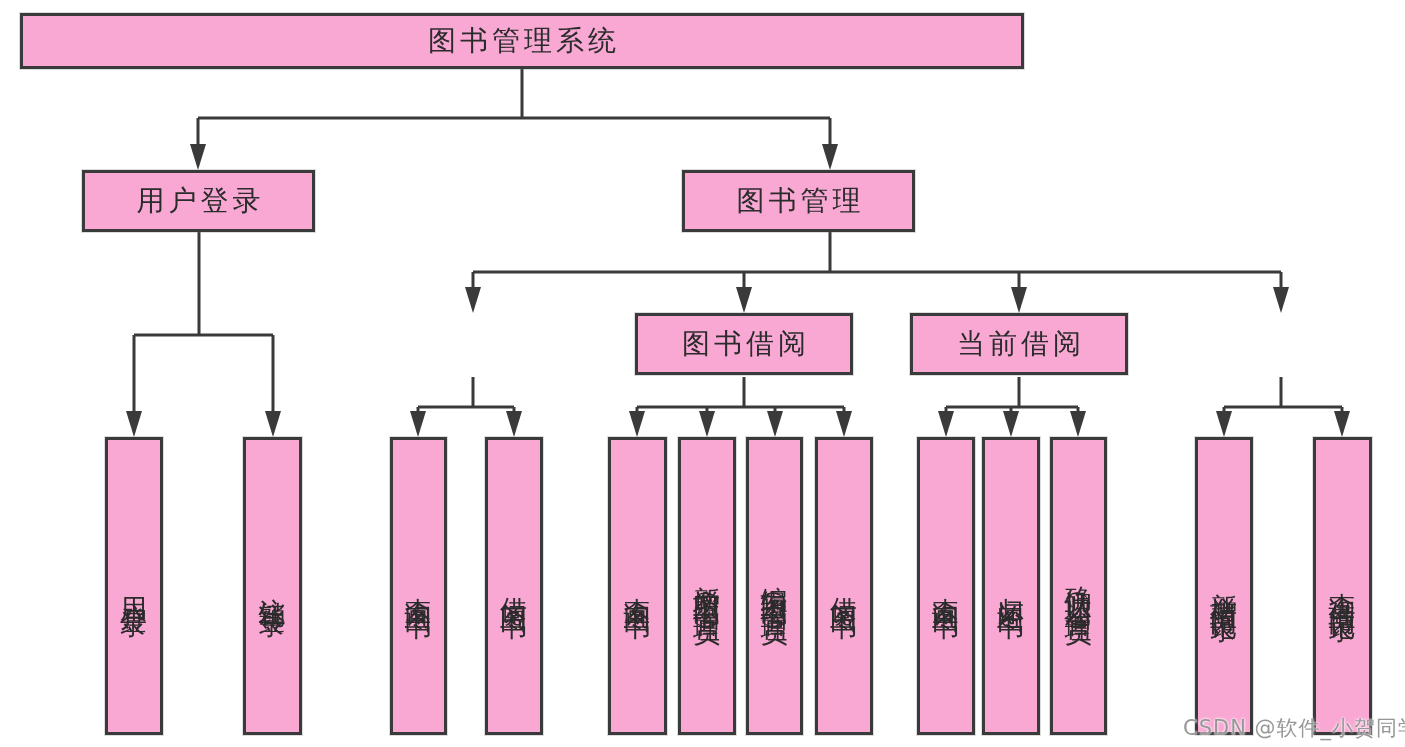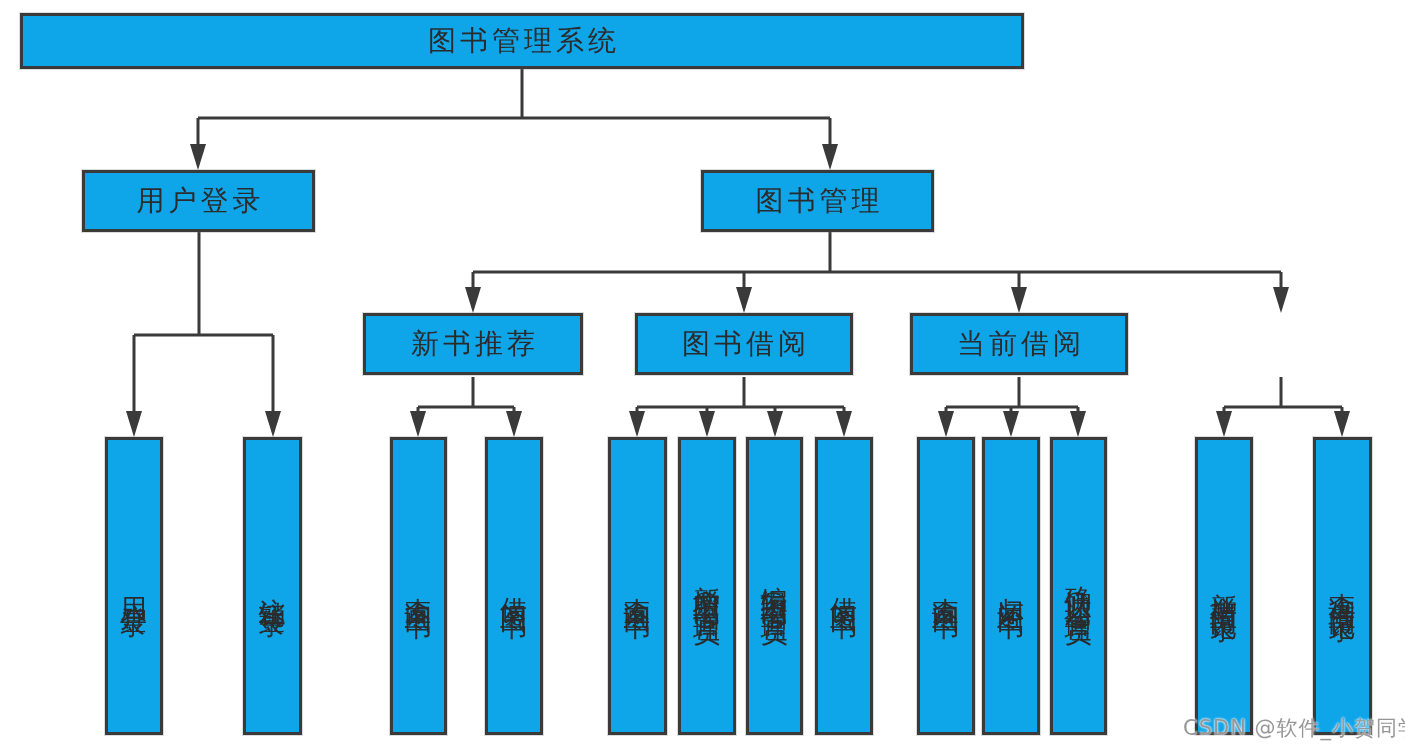--- a/index.html
+++ b/index.html
@@ -22,21 +22,21 @@
     width: 1405px; height: 747px;
   }
   .connectors path {
     stroke: #3a3a3a;
     stroke-width: 3;
     fill: none;
   }
   .node {
     position: absolute;
     box-sizing: border-box;
-    background: #0ea5e9;
+    background: #f9a8d4;
     border: 3px solid #3a3a3a;
     color: #2b2b2b;
     display: flex;
     align-items: center;
     justify-content: center;
     box-shadow: 0 0 0 1px rgba(120,120,120,0.25);
   }
   .h-node {
     font-size: 28px;
     letter-spacing: 4px;
@@ -114,23 +114,22 @@
     <g>
       <path d="M1281 377 V407 M1224 407 H1342 M1224 407 V413 M1342 407 V413"></path>
       <use href="#arrow-down" transform="translate(1224,437)"></use>
       <use href="#arrow-down" transform="translate(1342,437)"></use>
     </g>
   </svg>
 
   <div class="node h-node" style="left:20px; top:13px; width:1004px; height:56px;">图书管理系统</div>
 
   <div class="node h-node" style="left:82px; top:170px; width:233px; height:62px;">用户登录</div>
-  <div class="node h-node" style="left:701px; top:170px; width:233px; height:62px;">图书管理</div>
+  <div class="node h-node" style="left:682px; top:170px; width:233px; height:62px;">图书管理</div>
 
-  <div class="node h-node" style="left:363px; top:313px; width:220px; height:62px;">新书推荐</div>
   <div class="node h-node" style="left:910px; top:313px; width:218px; height:62px;">当前借阅</div>
   <div class="node h-node" style="left:635px; top:313px; width:218px; height:62px;">图书借阅</div>
 
   <div class="node v-node" style="left:105px; top:437px; width:58px; height:298px;">用户登录</div>
   <div class="node v-node" style="left:243px; top:437px; width:59px; height:298px;">注销登录</div>
 
   <div class="node v-node" style="left:390px; top:437px; width:57px; height:298px;">查询图书</div>
   <div class="node v-node" style="left:485px; top:437px; width:58px; height:298px;">借阅图书</div>
 
   <div class="node v-node" style="left:608px; top:437px; width:59px; height:298px;">查询图书</div>

